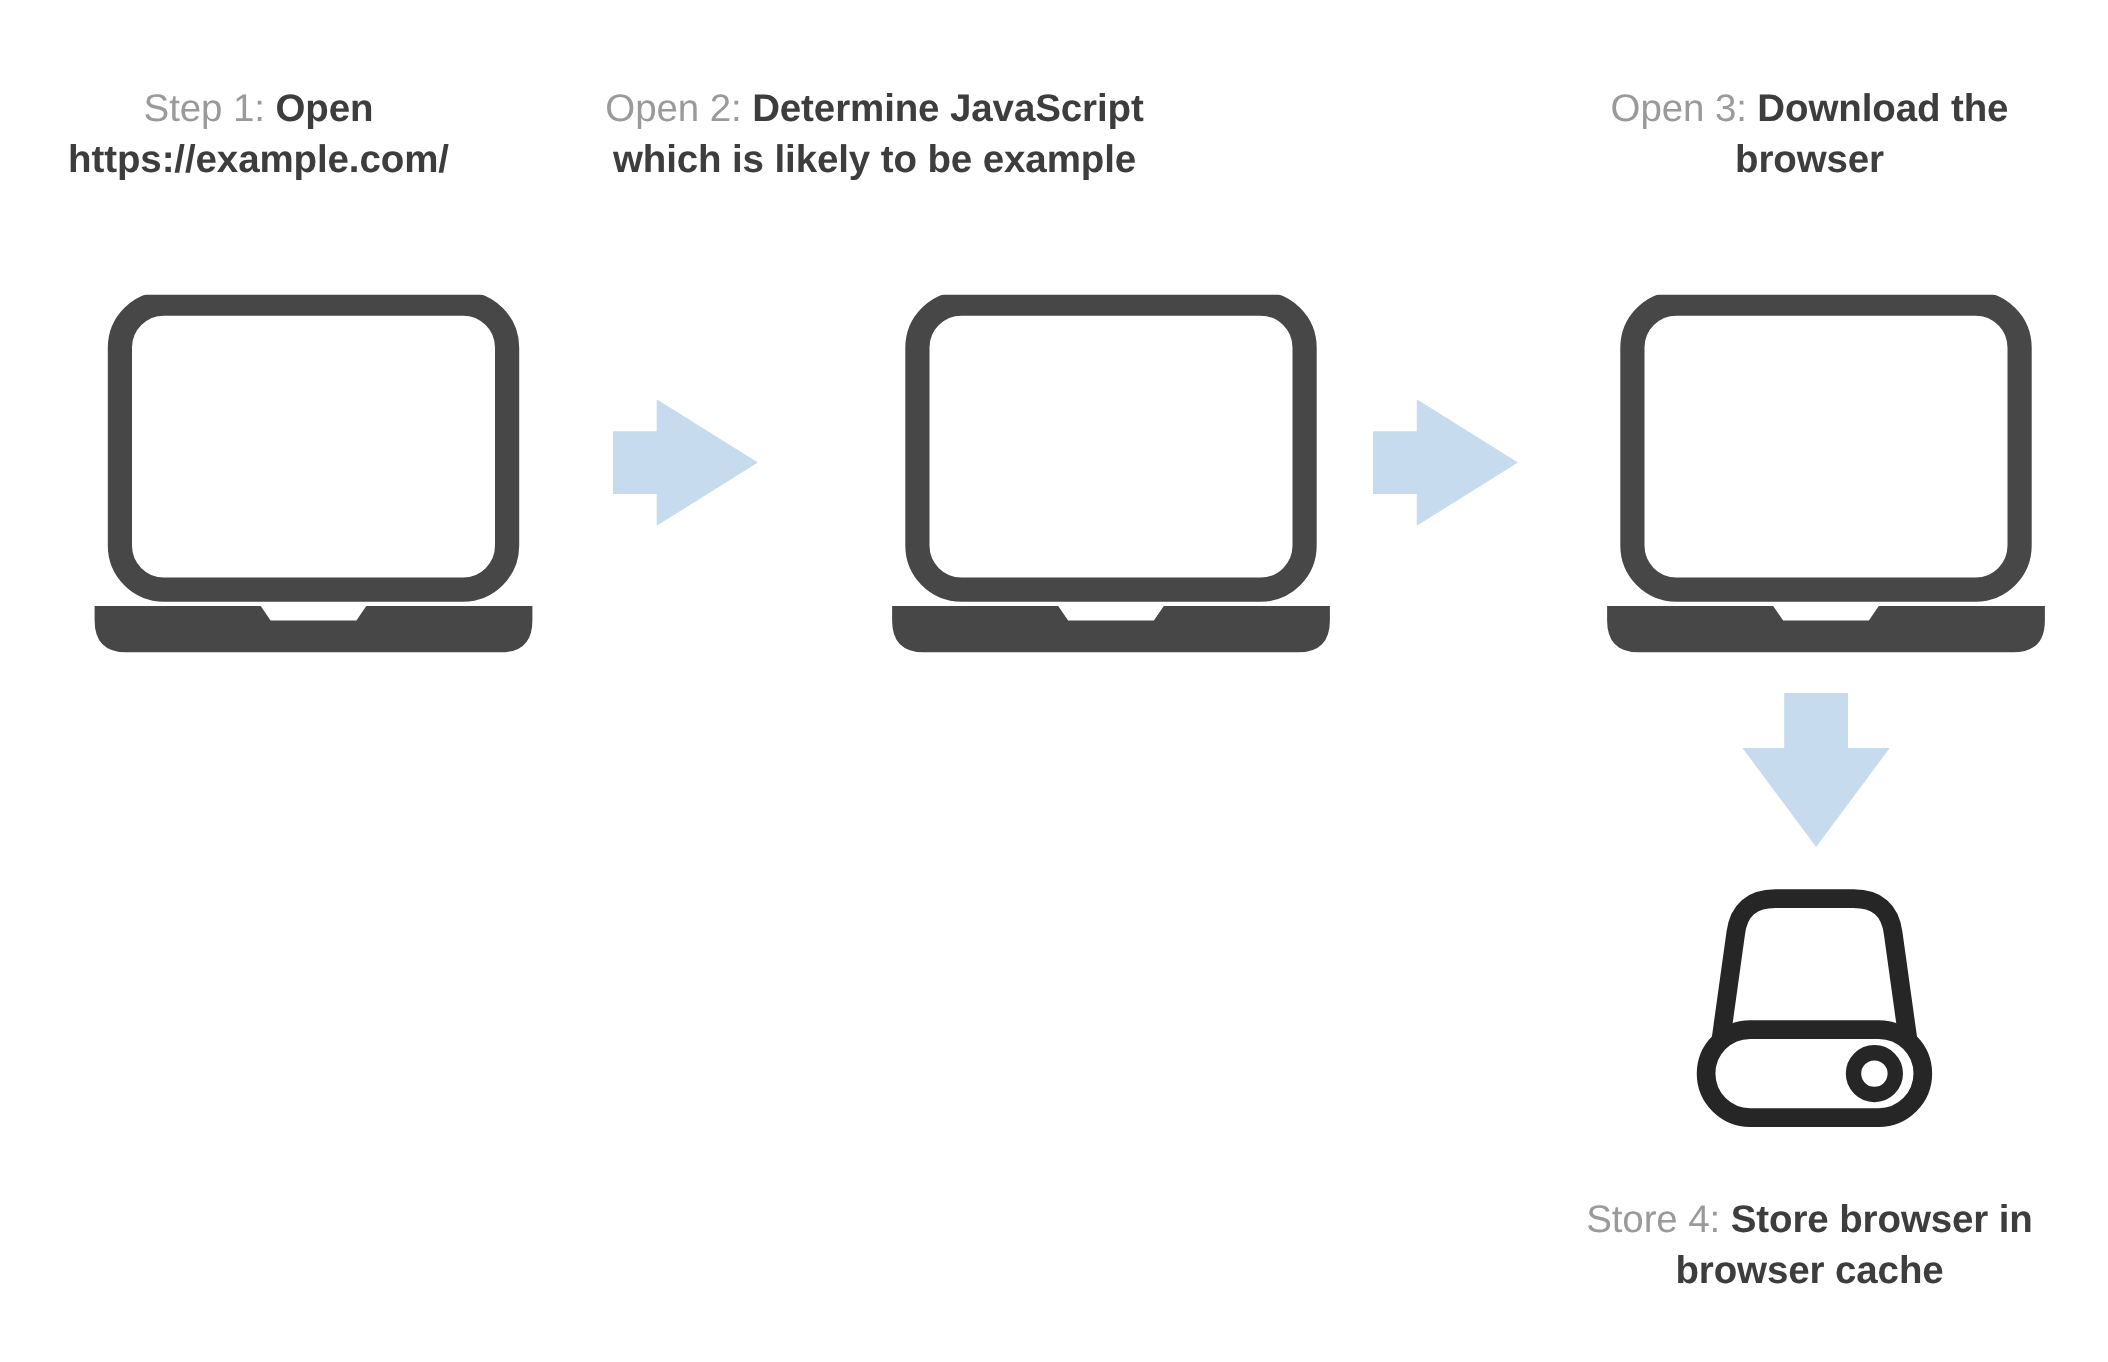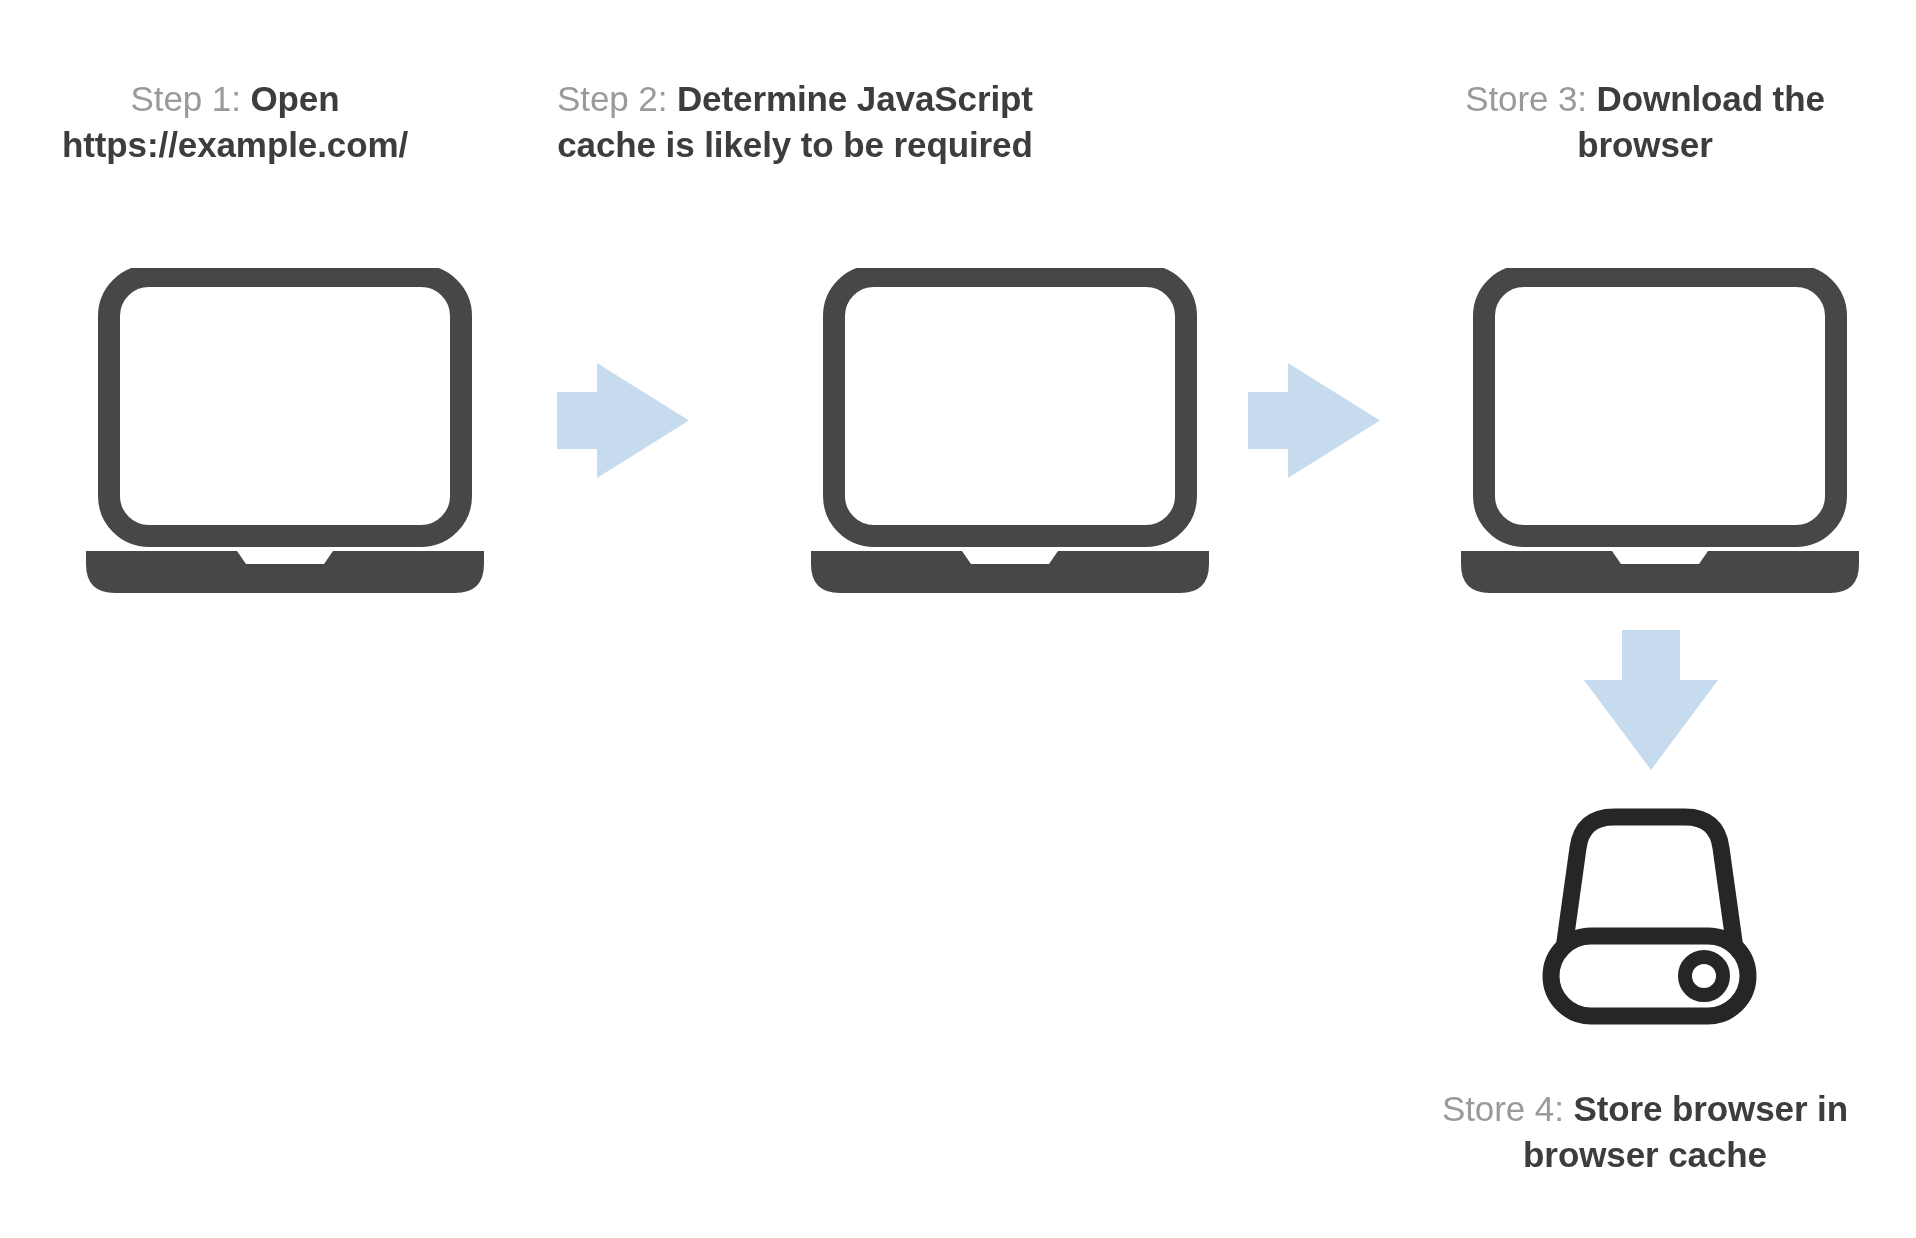--- a/index.html
+++ b/index.html
@@ -77,39 +77,39 @@
     </svg>
   </div>
 
   <div class="figure" id="arrow-1">
     <svg width="132" height="115" viewBox="0 0 132 115" xmlns="http://www.w3.org/2000/svg">
       <path d="M40 0 L132 57.5 L40 115 L40 86 L0 86 L0 29 L40 29 Z" fill="#c6dcee"></path>
     </svg>
   </div>
 
   <div class="caption" id="caption-2">
-    <span class="step-prefix">Step 2: </span><span class="step-text">Determine JavaScript cache is likely to be required</span>
+    <span class="step-prefix">Open 2: </span><span class="step-text">Determine JavaScript which is likely to be example</span>
   </div>
 
   <div class="figure" id="laptop-2">
     <svg width="430" height="330" viewBox="0 0 430 330" xmlns="http://www.w3.org/2000/svg">
       <rect x="39" y="8" width="352" height="260" rx="40" ry="40" fill="none" stroke="#474747" stroke-width="22"></rect>
       <path d="M16 283 L167 283 L176 296 L254 296 L263 283 L414 283
                L414 296 Q414 325 385 325 L45 325 Q16 325 16 296 Z" fill="#474747"></path>
     </svg>
   </div>
 
   <div class="figure" id="arrow-2">
     <svg width="132" height="115" viewBox="0 0 132 115" xmlns="http://www.w3.org/2000/svg">
       <path d="M40 0 L132 57.5 L40 115 L40 86 L0 86 L0 29 L40 29 Z" fill="#c6dcee"></path>
     </svg>
   </div>
 
   <div class="caption" id="caption-3">
-    <span class="step-prefix">Store 3: </span><span class="step-text">Download the browser</span>
+    <span class="step-prefix">Open 3: </span><span class="step-text">Download the browser</span>
   </div>
 
   <div class="figure" id="laptop-3">
     <svg width="430" height="330" viewBox="0 0 430 330" xmlns="http://www.w3.org/2000/svg">
       <rect x="39" y="8" width="352" height="260" rx="40" ry="40" fill="none" stroke="#474747" stroke-width="22"></rect>
       <path d="M16 283 L167 283 L176 296 L254 296 L263 283 L414 283
                L414 296 Q414 325 385 325 L45 325 Q16 325 16 296 Z" fill="#474747"></path>
     </svg>
   </div>
 

